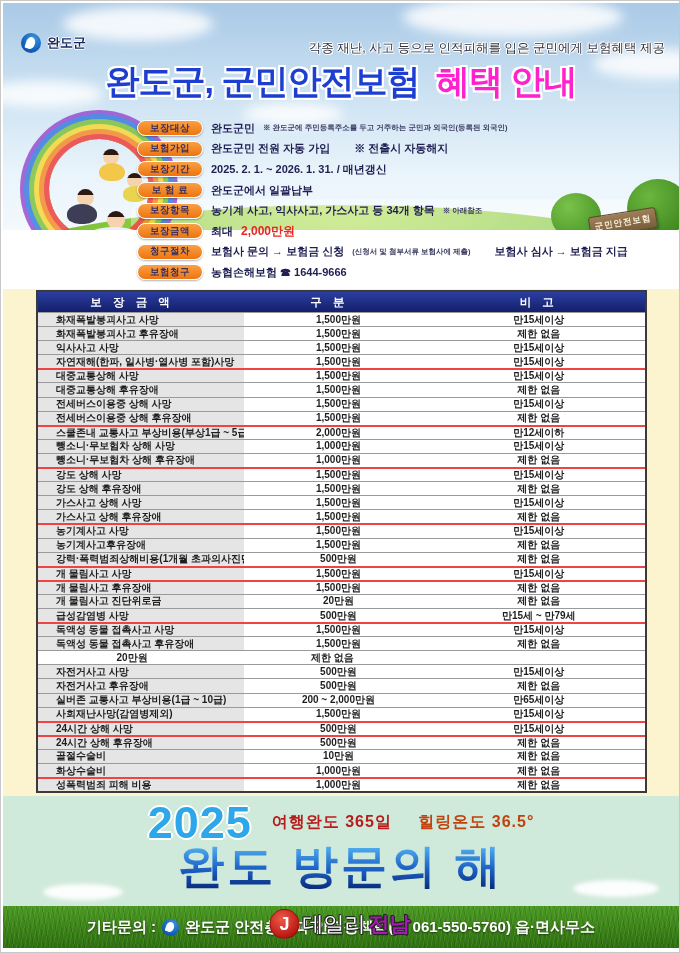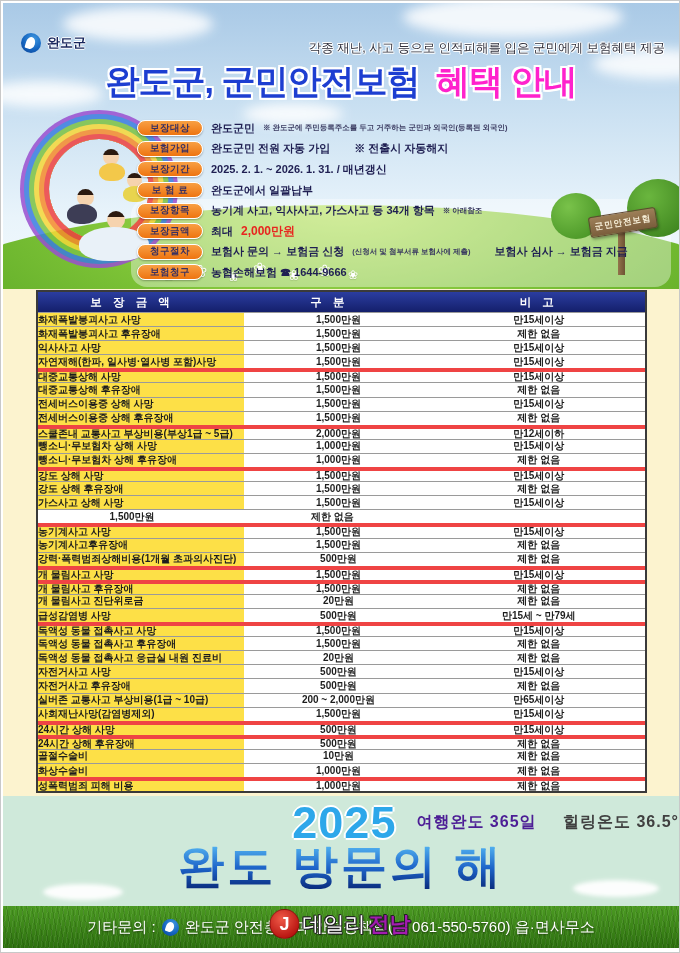--- a/index.html
+++ b/index.html
@@ -1,21 +1,21 @@
 <!DOCTYPE html>
 <html><head>
 <meta charset="utf-8">
 <style>
   *{box-sizing:border-box;margin:0;padding:0}
   html,body{background:#fff}
   body{font-family:"Liberation Sans",sans-serif}
   .poster{position:relative;width:680px;height:953px;background:#fff;border:1px solid #c8c8c8;overflow:hidden}
 
   
-  .sky{position:absolute;left:2px;top:2px;width:676px;height:286px;overflow:hidden;
+  .sky{position:absolute;left:2px;top:2px;width:676px;height:227px;overflow:hidden;
        background:linear-gradient(180deg,#a9c9e6 0%,#c8dff1 35%,#e9f4fb 75%,#f3f9fd 100%)}
   .cloud{position:absolute;background:#fff;border-radius:50%;filter:blur(6px);opacity:.85}
   .hill{position:absolute;left:-90px;top:202px;width:856px;height:170px;
         border-radius:50% 50% 0 0/60% 60% 0 0;
         background:radial-gradient(ellipse at 50% 0%,#b9e35e 0%,#7cc236 45%,#4a9a1e 100%)}
   .glass-panel{position:absolute;left:128px;top:196px;width:540px;height:88px;
         background:rgba(255,255,255,.38);border-radius:16px}
 
   .logo-row{position:absolute;left:18px;top:30px;display:flex;align-items:center;gap:6px}
   .logo-circle{width:20px;height:20px;border-radius:50%;position:relative;
@@ -66,47 +66,47 @@
   .info-row span:empty{display:none}
 
   
   .cream{position:absolute;left:2px;top:288px;width:676px;height:507px;background:#fcf3cf}
   .ctable{position:absolute;left:33px;top:1px;width:611px;border:2px solid #3a3a3a;background:#fff}
   .thead{display:flex;height:20px;align-items:center;color:#fff;font-size:11.5px;font-weight:bold;
         background:linear-gradient(#2b3da0,#141f6b)}
   .th{text-align:center;letter-spacing:4px}
   .c1{width:34%}.c2{width:31%}.c3{width:35%}
   .tr{display:flex;height:14.1px;border-top:1px solid #9a9a9a;font-size:10px;font-weight:bold;color:#1d1d1d}
-  .tr.sep{border-top:4px solid #ef4444}
+  .tr.sep{border-top:2px solid #ef4444}
   .td{display:flex;align-items:center;overflow:hidden;white-space:nowrap}
-  .td.c1{background:#fde047;}
+  .td.c1{background:#e5e5e5;padding-left:18px}
   .td.c2,.td.c3{justify-content:center}
 
   
   .mint{position:absolute;left:2px;top:795px;width:676px;height:110px;background:#cfe9da;overflow:hidden}
-  .mint-row1{position:absolute;top:4px;left:0;right:0;display:flex;justify-content:flex-end;align-items:flex-start;gap:20px}
+  .mint-row1{position:absolute;top:4px;left:0;right:0;display:flex;justify-content:center;align-items:flex-start;gap:20px}
   .year{font-size:45px;font-weight:900;line-height:1;color:#2da7ea;letter-spacing:1px;
         text-shadow:-2px 0 #fff,2px 0 #fff,0 -2px #fff,0 2px #fff}
   .slogans{margin-top:12px;font-size:16px;font-weight:bold;letter-spacing:1px}
-  .slog-green{color:#4c1d95}
-  .slog-orange{color:#404040;margin-left:21px}
+  .slog-green{color:#b91c1c}
+  .slog-orange{color:#c2410c;margin-left:21px}
   .mint-title{position:absolute;top:47px;left:0;right:0;text-align:center;
         font-size:46px;font-weight:900;letter-spacing:3px;line-height:1;
         background:linear-gradient(180deg,#58bbf5 0%,#1d63c8 55%,#0a2c7e 100%);
         -webkit-background-clip:text;background-clip:text;color:transparent}
   .mini-cloud{position:absolute;background:#fff;border-radius:50%;filter:blur(2px);opacity:.95}
 
   
   .grass{position:absolute;left:2px;top:905px;width:676px;height:42px;overflow:hidden;
         background:linear-gradient(180deg,#4b9a22 0%,#2d700f 100%)}
   .grass::before{content:"";position:absolute;inset:0;
         background:repeating-linear-gradient(100deg,rgba(255,255,255,.08) 0 1px,transparent 1px 4px),
                    repeating-linear-gradient(80deg,rgba(0,0,0,.12) 0 1px,transparent 1px 5px)}
   .grass-line{position:relative;display:flex;align-items:center;justify-content:center;gap:6px;height:100%;
-        color:#fff;font-size:15px;font-weight:normal;text-shadow:0 1px 2px rgba(0,0,0,.55);white-space:nowrap}
+        color:#fff;font-size:15px;font-weight:bold;text-shadow:0 1px 2px rgba(0,0,0,.55);white-space:nowrap}
   .logo-circle.small{width:17px;height:17px}
   .logo-circle.small::after{left:4px;top:3px;width:8px;height:10px}
 
   
   .watermark{position:absolute;left:50%;top:908px;transform:translateX(-50%);z-index:6;
         display:flex;align-items:center;gap:3px}
   .wm-circle{width:30px;height:30px;border-radius:50%;display:flex;align-items:center;justify-content:center;
         background:radial-gradient(circle at 40% 32%,#ef5a48,#b81410 75%);border:1px solid rgba(60,0,0,.4);
         color:#fff;font-size:18px;font-weight:900}
   .wm-t1{font-size:21px;font-weight:400;color:#fff;
@@ -315,20 +315,21 @@
             <div class="td c3">제한 없음</div>
           </div>
 
           <div class="tr">
             <div class="td c1">가스사고 상해 사망</div>
             <div class="td c2">1,500만원</div>
             <div class="td c3">만15세이상</div>
           </div>
 
           <div class="tr">
+            <div class="td c1">가스사고 상해 후유장애</div>
             <div class="td c2">1,500만원</div>
             <div class="td c3">제한 없음</div>
           </div>
 
           <div class="tr sep">
             <div class="td c1">농기계사고 사망</div>
             <div class="td c2">1,500만원</div>
             <div class="td c3">만15세이상</div>
           </div>
 
@@ -374,21 +375,20 @@
             <div class="td c3">만15세이상</div>
           </div>
 
           <div class="tr">
             <div class="td c1">독액성 동물 접촉사고 후유장애</div>
             <div class="td c2">1,500만원</div>
             <div class="td c3">제한 없음</div>
           </div>
 
           <div class="tr">
-            <div class="td c1">독액성 동물 접촉사고 응급실 내원 진료비</div>
             <div class="td c2">20만원</div>
             <div class="td c3">제한 없음</div>
           </div>
 
           <div class="tr">
             <div class="td c1">자전거사고 사망</div>
             <div class="td c2">500만원</div>
             <div class="td c3">만15세이상</div>
           </div>
 

